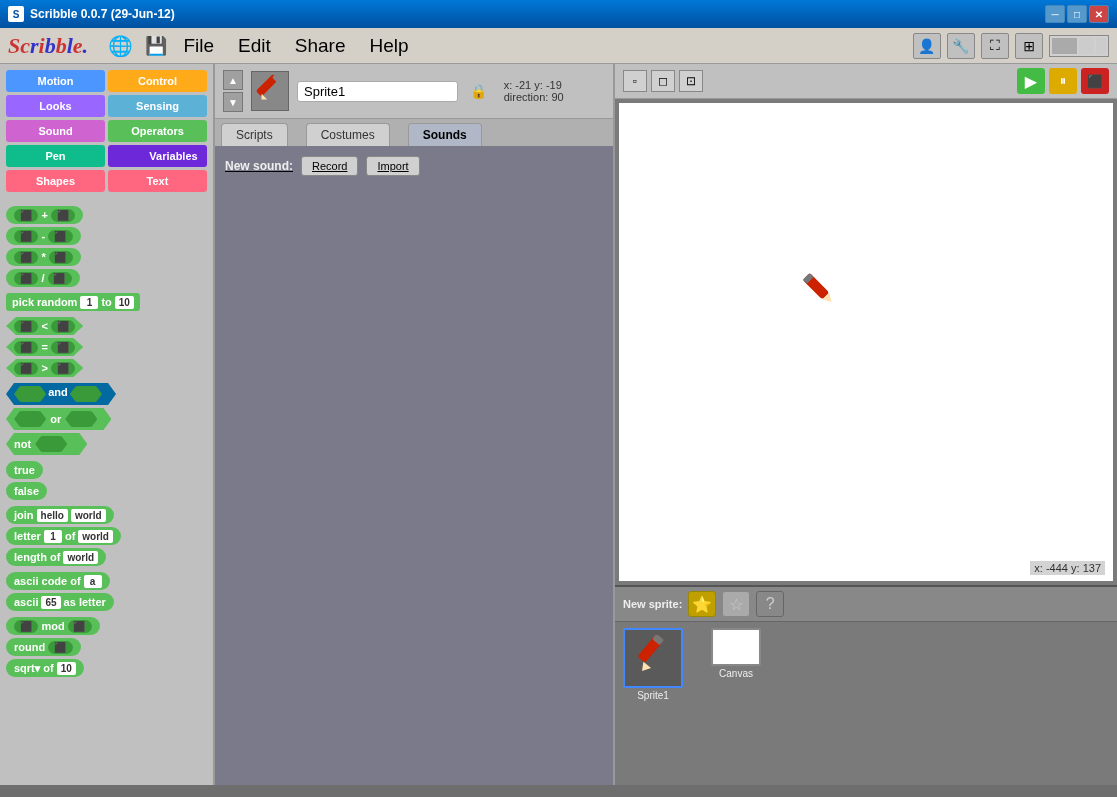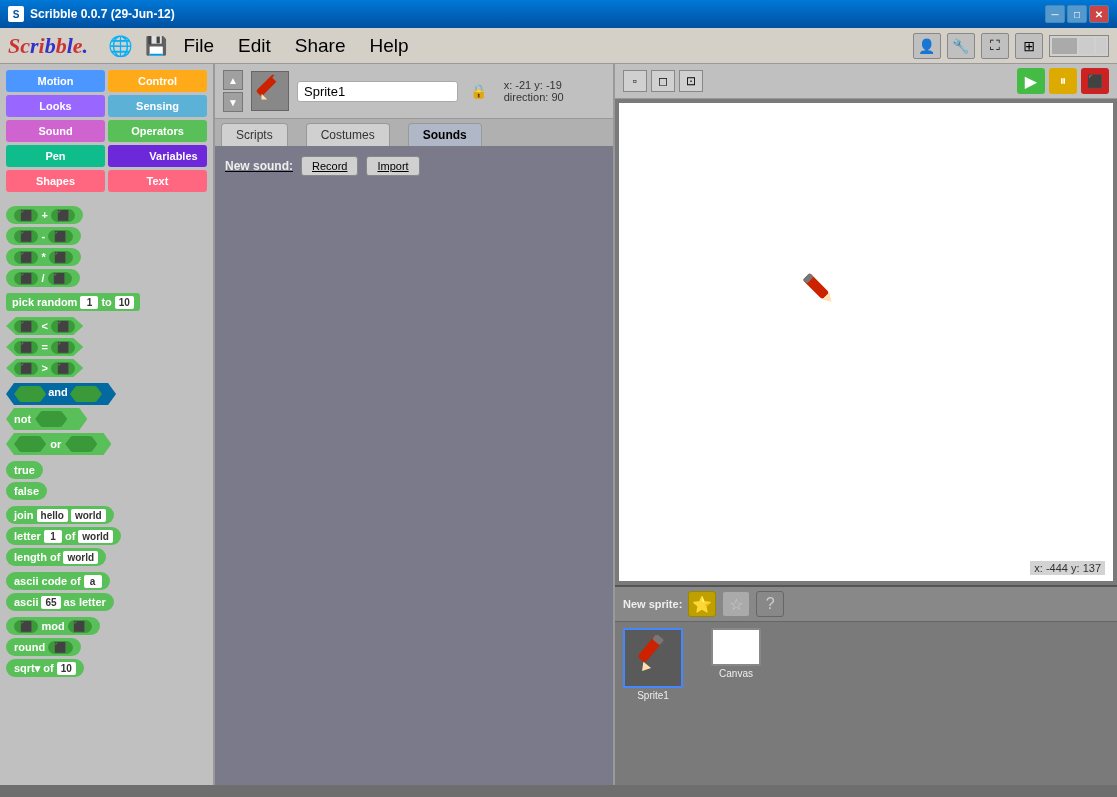--- a/index.html
+++ b/index.html
@@ -490,29 +490,29 @@
       </div>
 
       <div class="block-row" style="margin-top:6px;">
         <div style="background:#0369a1;border-radius:3px;padding:3px 14px 3px 8px;color:white;font-size:11px;font-weight:bold;display:inline-flex;align-items:flex-start;gap:2px;cursor:grab;clip-path:polygon(8px 0%,calc(100% - 8px) 0%,100% 50%,calc(100% - 8px) 100%,8px 100%,0% 50%);">
           <span style="background:#3a9a3a;border-radius:50px;padding:2px 10px;clip-path:polygon(6px 0%,calc(100% - 6px) 0%,100% 50%,calc(100% - 6px) 100%,6px 100%,0% 50%);">&nbsp;&nbsp;&nbsp;&nbsp;</span>
           <span>and</span>
           <span style="background:#3a9a3a;border-radius:50px;padding:2px 10px;clip-path:polygon(6px 0%,calc(100% - 6px) 0%,100% 50%,calc(100% - 6px) 100%,6px 100%,0% 50%);">&nbsp;&nbsp;&nbsp;&nbsp;</span>
         </div>
       </div>
       <div class="block-row">
-        <div style="background:#59c059;border-radius:3px;padding:3px 20px 3px 8px;color:white;font-size:11px;font-weight:bold;display:inline-flex;align-items:center;gap:4px;cursor:grab;clip-path:polygon(8px 0%,calc(100% - 8px) 0%,100% 50%,calc(100% - 8px) 100%,8px 100%,0% 50%);">
-          <span>not</span>
-          <span style="background:#3a9a3a;border-radius:50px;padding:2px 10px;clip-path:polygon(6px 0%,calc(100% - 6px) 0%,100% 50%,calc(100% - 6px) 100%,6px 100%,0% 50%);">&nbsp;&nbsp;&nbsp;&nbsp;</span>
-        </div>
-      </div>
-      <div class="block-row">
         <div style="background:#59c059;border-radius:3px;padding:3px 14px 3px 8px;color:white;font-size:11px;font-weight:bold;display:inline-flex;align-items:center;gap:4px;cursor:grab;clip-path:polygon(8px 0%,calc(100% - 8px) 0%,100% 50%,calc(100% - 8px) 100%,8px 100%,0% 50%);">
           <span style="background:#3a9a3a;border-radius:50px;padding:2px 10px;clip-path:polygon(6px 0%,calc(100% - 6px) 0%,100% 50%,calc(100% - 6px) 100%,6px 100%,0% 50%);">&nbsp;&nbsp;&nbsp;&nbsp;</span>
           <span>or</span>
+          <span style="background:#3a9a3a;border-radius:50px;padding:2px 10px;clip-path:polygon(6px 0%,calc(100% - 6px) 0%,100% 50%,calc(100% - 6px) 100%,6px 100%,0% 50%);">&nbsp;&nbsp;&nbsp;&nbsp;</span>
+        </div>
+      </div>
+      <div class="block-row">
+        <div style="background:#59c059;border-radius:3px;padding:3px 20px 3px 8px;color:white;font-size:11px;font-weight:bold;display:inline-flex;align-items:center;gap:4px;cursor:grab;clip-path:polygon(8px 0%,calc(100% - 8px) 0%,100% 50%,calc(100% - 8px) 100%,8px 100%,0% 50%);">
+          <span>not</span>
           <span style="background:#3a9a3a;border-radius:50px;padding:2px 10px;clip-path:polygon(6px 0%,calc(100% - 6px) 0%,100% 50%,calc(100% - 6px) 100%,6px 100%,0% 50%);">&nbsp;&nbsp;&nbsp;&nbsp;</span>
         </div>
       </div>
 
       <div class="block-row" style="margin-top:6px;">
         <div class="block-oval">
           <span>true</span>
         </div>
       </div>
       <div class="block-row">

